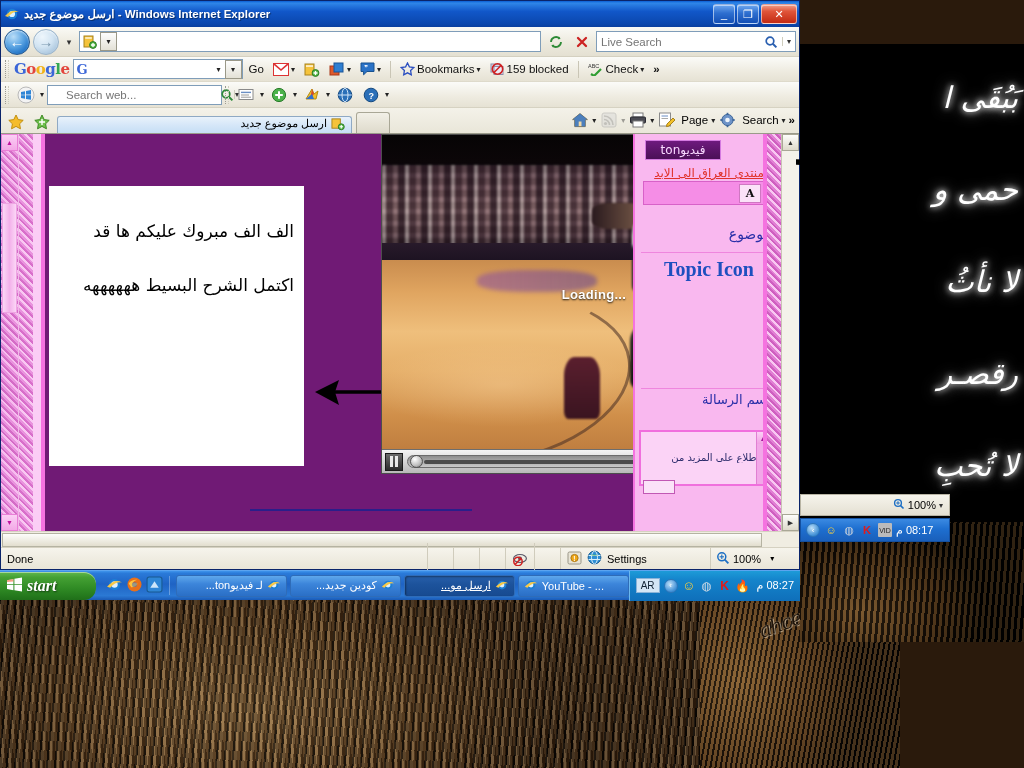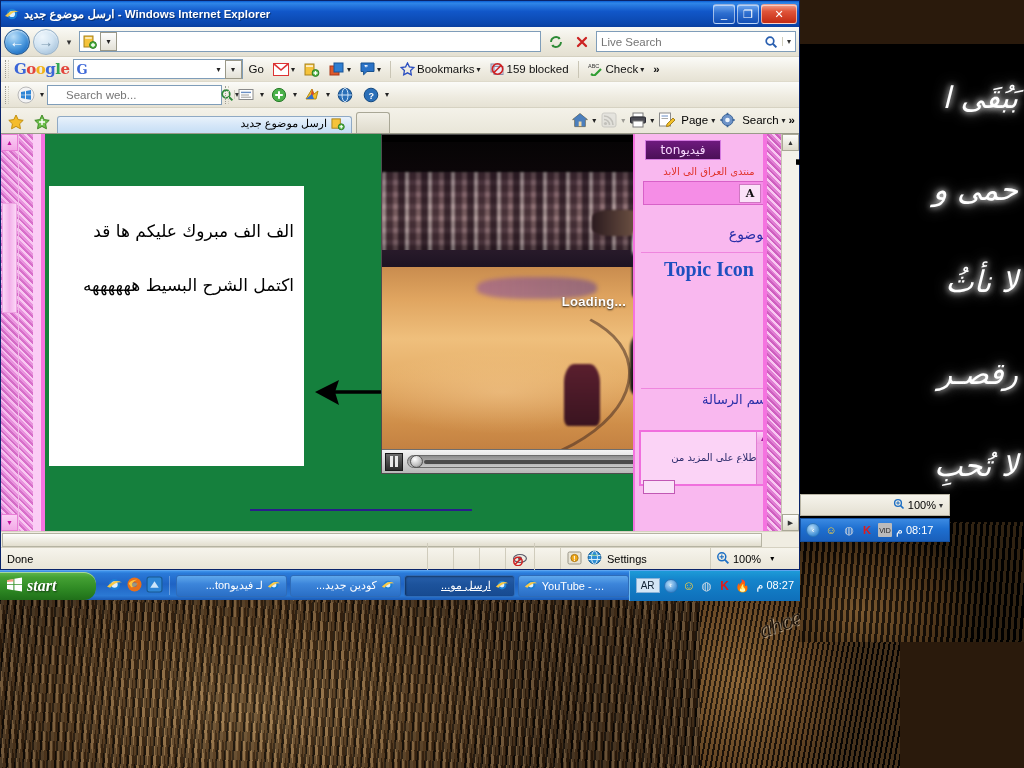--- a/index.html
+++ b/index.html
@@ -219,40 +219,40 @@
   .sb-thumb {
     position: absolute; left: 1px; right: 1px; top: 52px; height: 110px;
     background: linear-gradient(90deg,#fbd6f6,#f3b0ea,#fbd6f6); border: 1px solid #eda4e2;
   }
 
   #page-deco-a { width: 14px; flex: 0 0 14px;
     background: repeating-linear-gradient(45deg,#e993de 0 2px,#f9c8f2 2px 4px,#d86fca 4px 6px); }
   #page-deco-b { width: 8px; flex: 0 0 8px; background: #fbcdf5; }
   #page-deco-c { width: 4px; flex: 0 0 4px; background: #f573e0; }
 
-  #page-body { flex: 1; position: relative; background: #15803d; overflow: hidden; }
+  #page-body { flex: 1; position: relative; background: #701a75; overflow: hidden; }
 
   #post-box {
     position: absolute; left: 4px; top: 52px; width: 255px; height: 280px;
     background: #fff;
   }
   #post-text {
     direction: rtl; text-align: right; padding: 18px 10px 0 8px;
     font-family: "DejaVu Sans", sans-serif; font-size: 17px; line-height: 54px;
     color: #000; white-space: pre-line;
   }
   #arrow-annotation { position: absolute; left: 268px; top: 238px; width: 80px; height: 40px; }
 
   
   #yt-player {
     position: absolute; left: 336px; top: 0; width: 426px; height: 340px;
     background: #000; border: 1px solid #4d4d4d;
   }
   #yt-video {
-    position: absolute; left: 0; top: 7px; right: 0; height: 328px; overflow: hidden;
+    position: absolute; left: 0; top: 0; right: 0; height: 328px; overflow: hidden;
     background:
       linear-gradient(180deg,#060405 0%,#0b0608 8%, rgba(0,0,0,0) 9%),
       radial-gradient(ellipse 200px 60px at 120px 250px, rgba(255,220,170,.35), rgba(0,0,0,0) 70%),
       linear-gradient(180deg,
         #0a0508 0%, #0a0508 9%,
         #3b2430 10%, #5b3a44 16%, #7c5a5e 22%, #4a2f38 30%,
         #2a1a24 33%, #241724 36%,
         #c98c4e 38%, #e0a560 48%, #efbf7c 60%, #e5ae68 72%, #cf8e49 86%, #b9773c 100%);
   }
   #yt-crowd {
@@ -317,22 +317,22 @@
   }
   #sb-title {
     position: absolute; left: 10px; top: 6px; width: 76px; height: 20px;
     background: linear-gradient(180deg,#6e1a7e,#4b1057); color: #f8d9ff;
     display: flex; align-items: center; justify-content: center;
     font-family: "DejaVu Sans", sans-serif; font-size: 12px; direction: rtl;
     border: 1px solid #d47ae0;
   }
   #sb-subtitle {
     position: absolute; left: 4px; top: 32px; width: 140px;
-    color: #e0322a; font-family: "DejaVu Sans", sans-serif; font-size: 10px;
-    direction: rtl; text-align: center;
+    color: #e0322a; font-family: "DejaVu Sans", sans-serif; font-size: 12px;
+    direction: rtl; text-align: center; text-decoration: underline;
   }
   #sb-field {
     position: absolute; left: 8px; top: 47px; width: 122px; height: 24px;
     background: #f58de6; border: 1px solid #d861c8; display: flex;
     align-items: center; justify-content: flex-end; padding-right: 3px;
   }
   #sb-font-icon {
     width: 22px; height: 19px; background: #fbe2f8; border: 1px solid #cf77c2;
     display: flex; align-items: center; justify-content: center;
     font-family: "DejaVu Serif", serif; font-size: 11px; color: #111; font-weight: bold;

